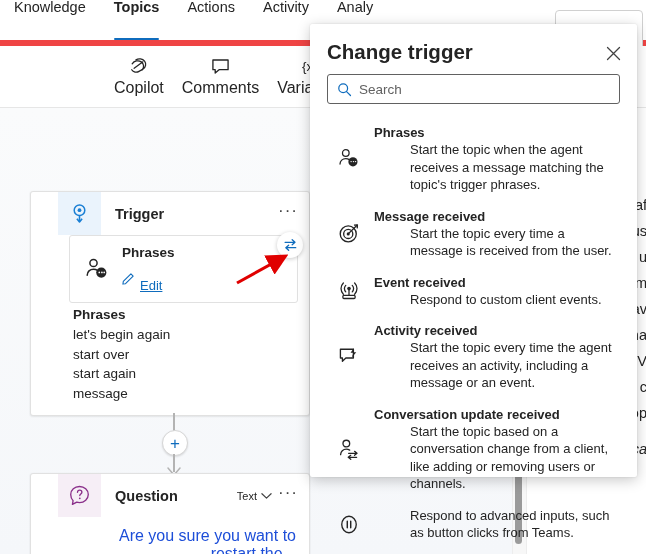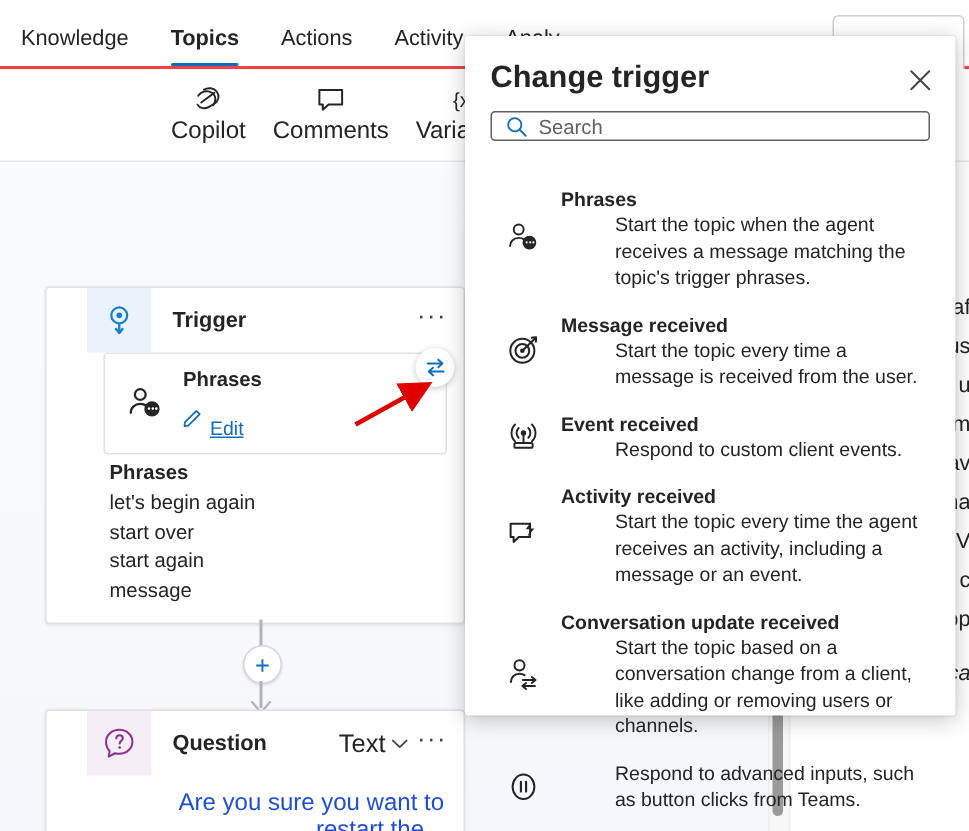--- a/index.html
+++ b/index.html
@@ -15,22 +15,22 @@
     width: 646px; height: 554px;
     overflow: hidden;
     background: #ffffff;
   }
 
   
   .tabbar {
     position: absolute; left: 0; top: 0;
     width: 646px; height: 46px;
     background: #ffffff;
-    border-bottom: 2px solid #ef4444;
-    display: flex; align-items: flex-end;
+    border-bottom: 6px solid #ef4444;
+    display: flex; 
     box-sizing: border-box;
   }
   .tab {
     position: relative;
     padding: 0 14px 11px 14px;
     font-size: 14.5px;
     color: #242424;
     line-height: 1;
     cursor: pointer;
     white-space: nowrap;
@@ -118,21 +118,21 @@
   .node-title {
     font-size: 14.5px; font-weight: bold;
     color: #242424; margin-left: 14px;
   }
   .node-head-right {
     margin-left: auto; display: flex; align-items: center; gap: 6px;
     padding-right: 11px;
   }
   .type-pill {
     display: flex; align-items: center; gap: 4px;
-    font-size: 17px; color: #242424; cursor: pointer;
+    font-size: 11px; color: #242424; cursor: pointer;
   }
   .ellipsis {
     font-size: 17px; color: #424242; letter-spacing: 1px;
     cursor: pointer; line-height: 10px; padding-bottom: 5px;
   }
   .node-body { padding: 0 11px 12px 11px; }
 
   .subcard {
     border: 1px solid #e1e1e1;
     border-radius: 3px;
@@ -224,21 +224,21 @@
     font-size: 20.5px; font-weight: bold; color: #242424;
   }
   .panel-close {
     position: absolute; right: 13px; top: 18px;
     width: 22px; height: 22px;
     display: flex; align-items: center; justify-content: center;
     cursor: pointer; color: #424242;
   }
   .panel-search {
     position: absolute; left: 17px; top: 50px;
-    width: 293px; height: 20px;
+    width: 293px; height: 30px;
     border: 1px solid #616161; border-radius: 3px;
     display: flex; align-items: center; box-sizing: border-box;
     background: #fff;
     justify-content: flex-end;
   }
   .panel-search .searchglyph { margin: 0 7px 0 9px; display:flex; }
   .panel-search input {
     border: 0; outline: 0; flex: 1;
     font-size: 13.5px; color: #242424;
     font-family: "Liberation Sans", sans-serif;

